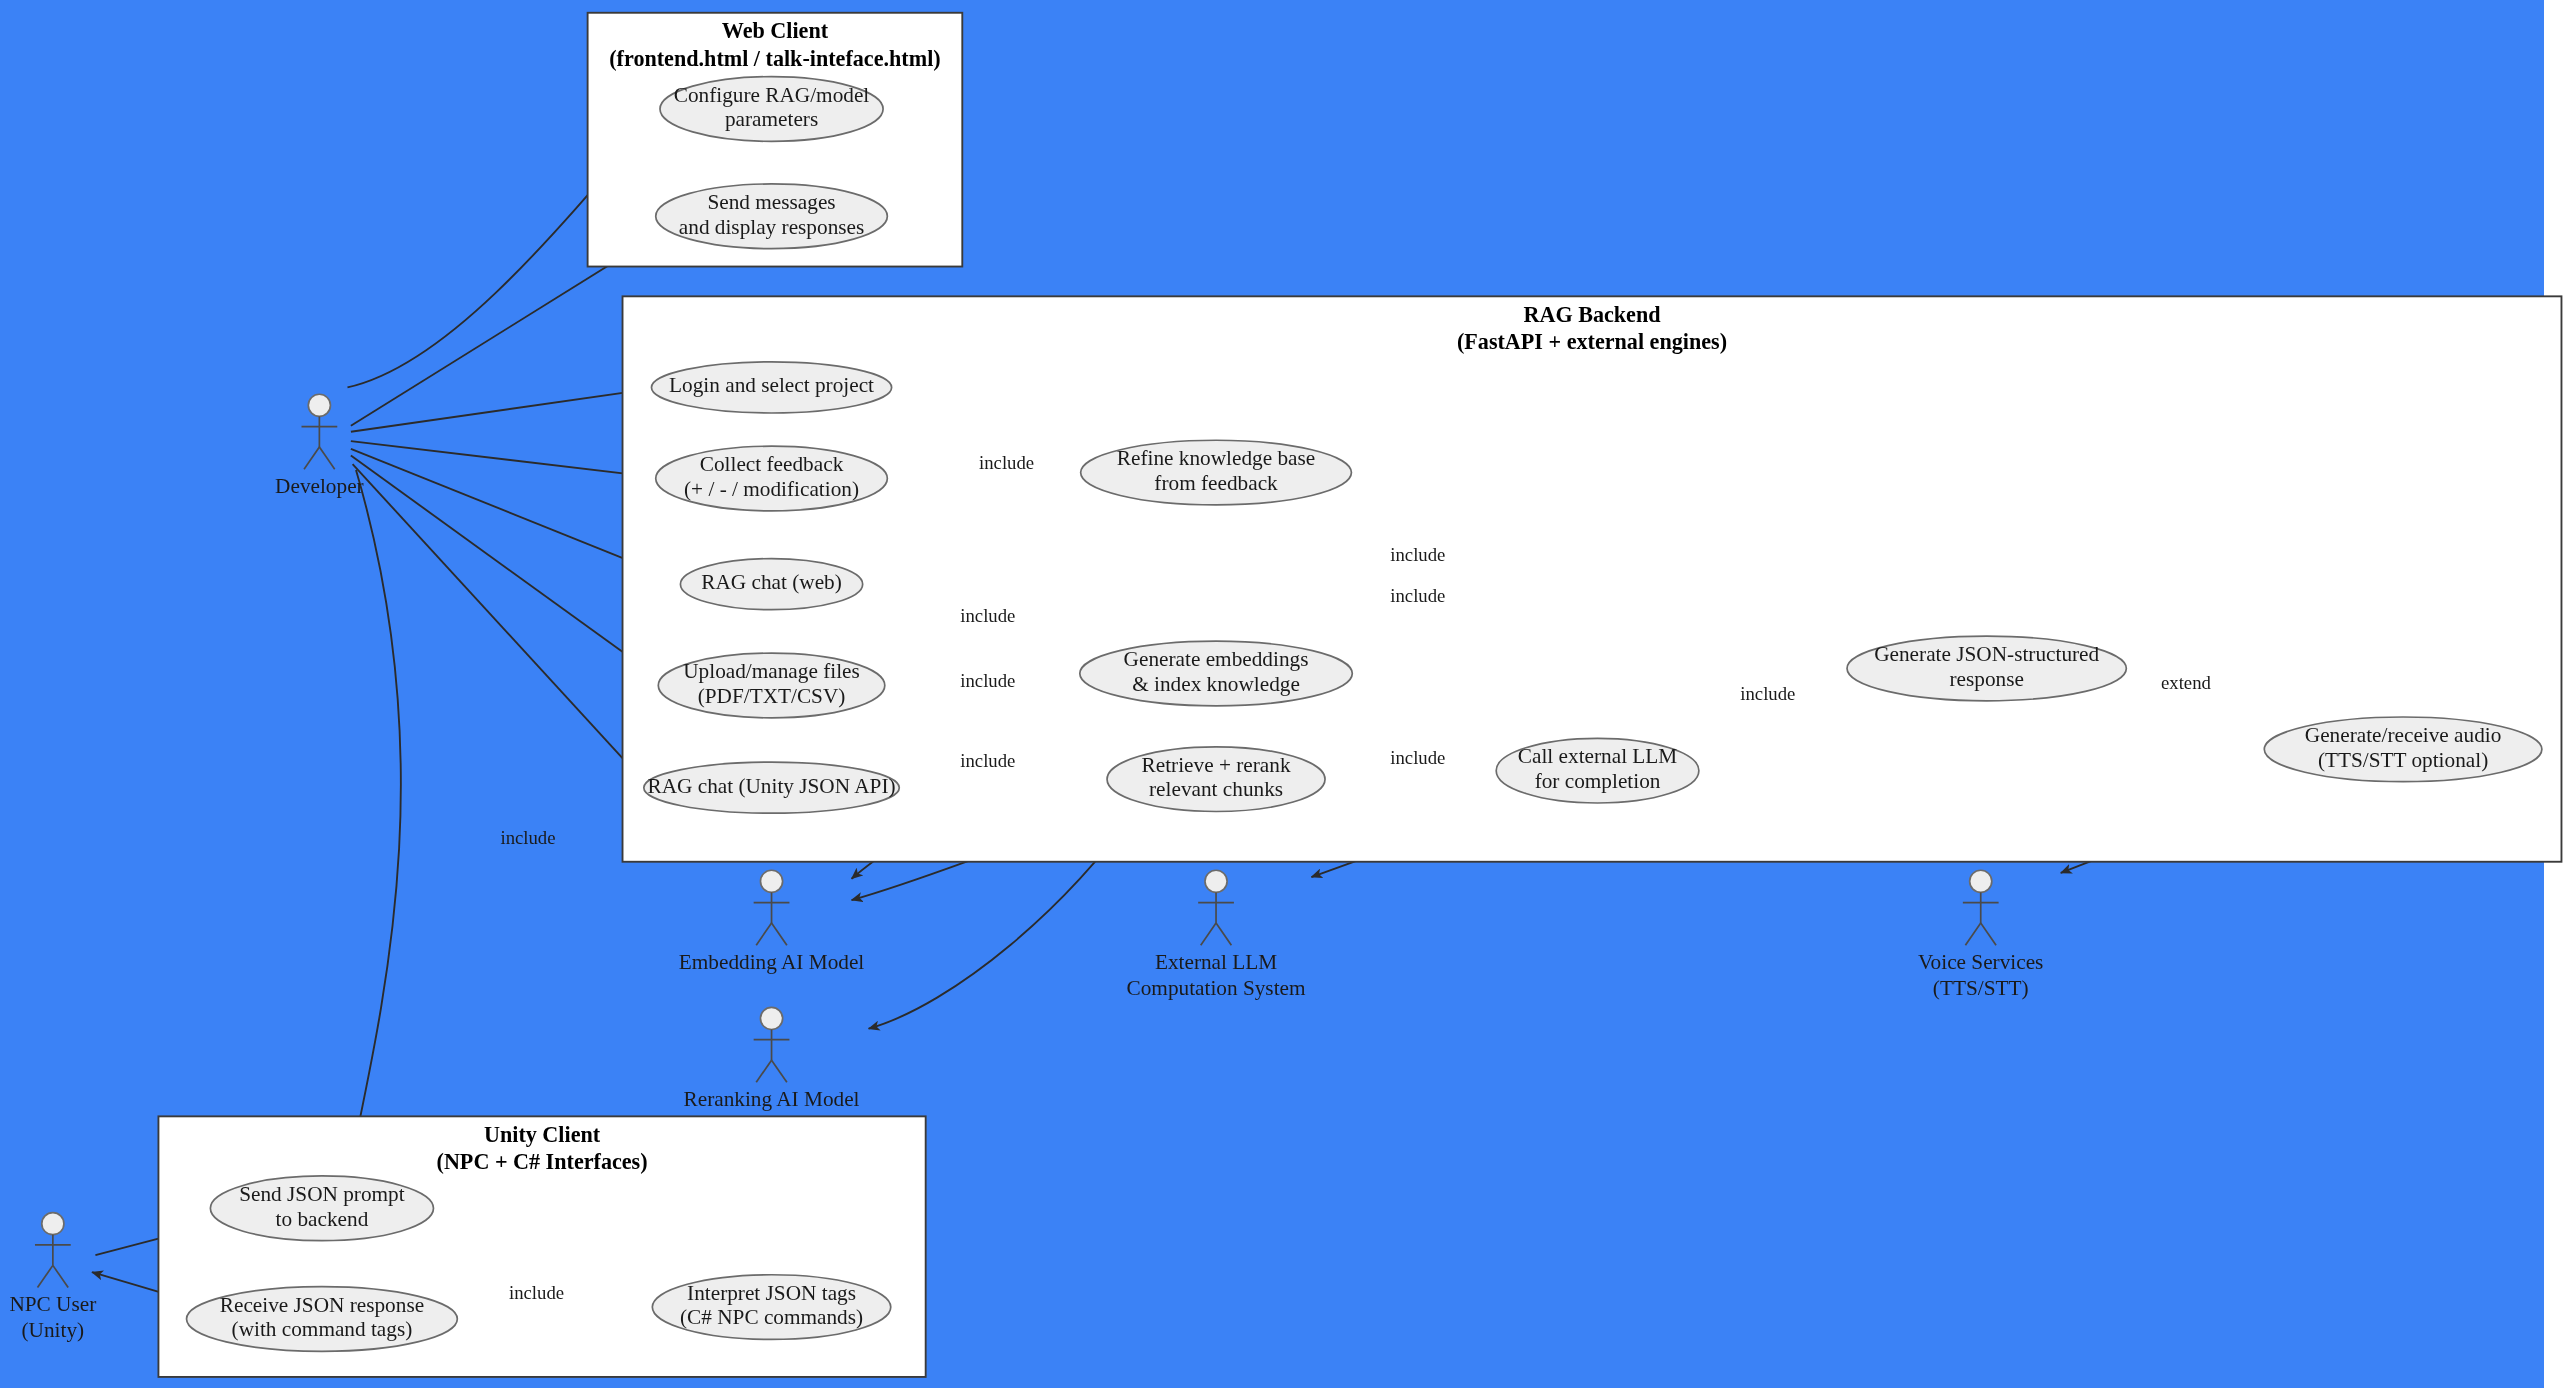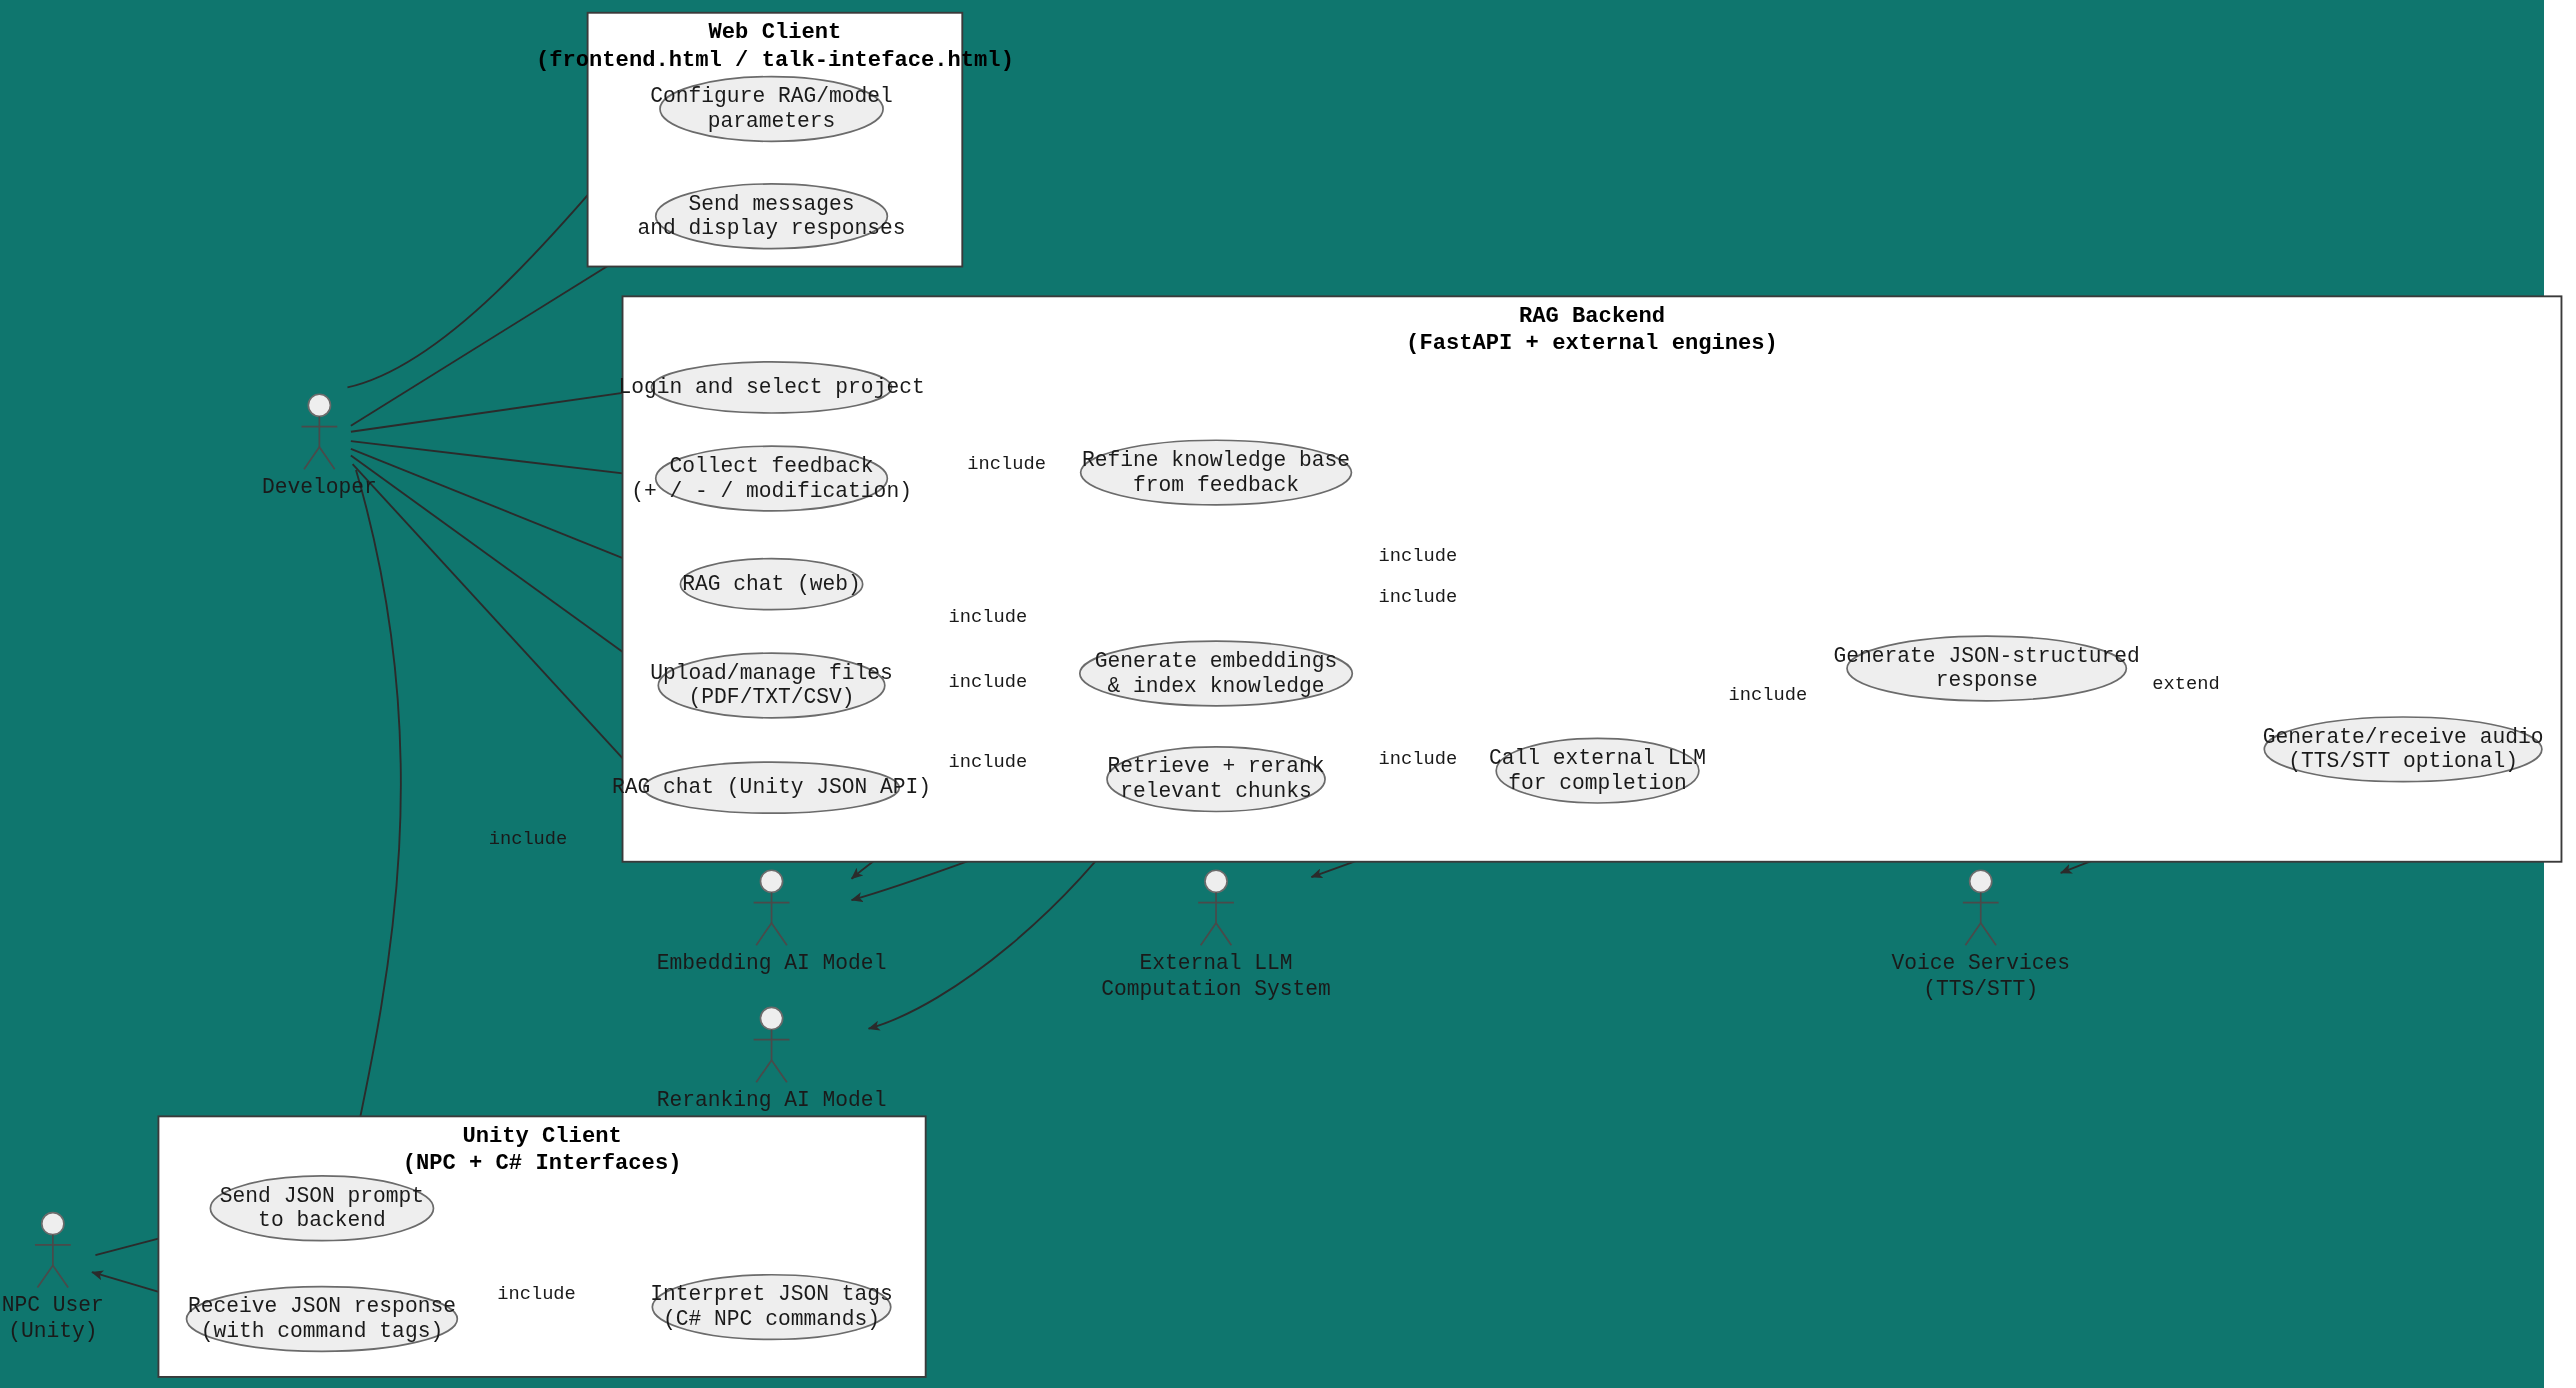--- a/index.html
+++ b/index.html
@@ -1,17 +1,17 @@
 <!DOCTYPE html>
 <html style="font-size:13.6px"><head>
 <meta charset="utf-8">
 <style>
   html,body{margin:0;padding:0;background:#ffffff;}
-  #root{position:relative;width:2544px;height:1388px;background:#0f766e;
-        font-family:Liberation Mono, monospace;}
+  #root{position:relative;width:2544px;height:1388px;background:#3b82f6;
+        font-family:Liberation Serif, serif;}
   svg{display:block;}
   .pkg-rect{fill:#ffffff;stroke:#3a3a3a;stroke-width:2.2;}
   .uc-ellipse{fill:#eeeeee;stroke:#6b6b6b;stroke-width:2;}
   .uc-label{font-size:25px;fill:#1a1a1a;text-anchor:middle;dominant-baseline:middle;}
   .pkg-title{font-size:26px;font-weight:bold;fill:#000000;text-anchor:middle;}
   .actor-label{font-size:25px;fill:#1a1a1a;text-anchor:middle;}
   .edge{fill:none;stroke:#2b2b2b;stroke-width:2.2;}
   .edge-label{font-size:22px;fill:#1a1a1a;text-anchor:middle;}
   .actor-line{stroke:#4a4a4a;stroke-width:2;fill:none;}
   .actor-head{fill:#eeeeee;stroke:#6b6b6b;stroke-width:2;}

